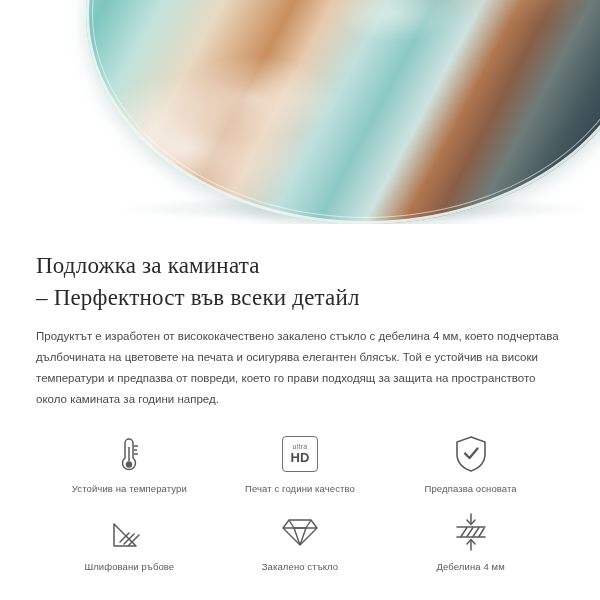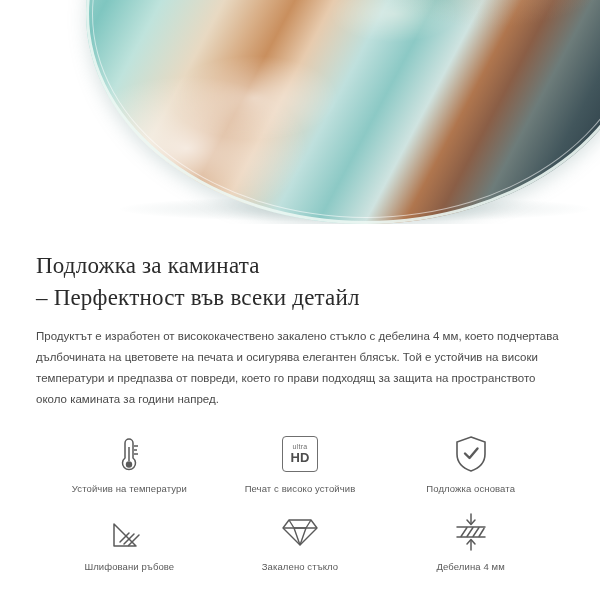--- a/index.html
+++ b/index.html
@@ -228,31 +228,31 @@
         <div class="feature-label">Устойчив на температури</div>
       </div>
 
       <div class="feature">
         <div class="feature-icon">
           <div class="hd-badge">
             <span class="ultra">ultra</span>
             <span class="hd">HD</span>
           </div>
         </div>
-        <div class="feature-label">Печат с високо устойчив</div>
+        <div class="feature-label">Печат с години качество</div>
       </div>
 
       <div class="feature">
         <div class="feature-icon">
           <svg width="34" height="40" viewBox="0 0 34 40">
             <path d="M17 3 L31 8 V20 C31 29 24 34.5 17 37 C10 34.5 3 29 3 20 V8 Z" fill="none" stroke="#5a5a5a" stroke-width="1.6"></path>
             <path d="M11 19.5 L15.5 24 L23.5 14.5" fill="none" stroke="#5a5a5a" stroke-width="2.4" stroke-linecap="round" stroke-linejoin="round"></path>
           </svg>
         </div>
-        <div class="feature-label">Подложка основата</div>
+        <div class="feature-label">Предпазва основата</div>
       </div>
 
       <div class="feature">
         <div class="feature-icon">
           <svg width="36" height="34" viewBox="0 0 36 34" fill="none" stroke="#5a5a5a" stroke-width="1.5" stroke-linecap="round">
             <path d="M3 31 L3 9 L25 31 Z" stroke-linejoin="round"></path>
             <line x1="9" y1="27" x2="18" y2="18"></line>
             <line x1="13" y1="29" x2="23" y2="19"></line>
             <line x1="17.5" y1="30.5" x2="28" y2="20"></line>
           </svg>

